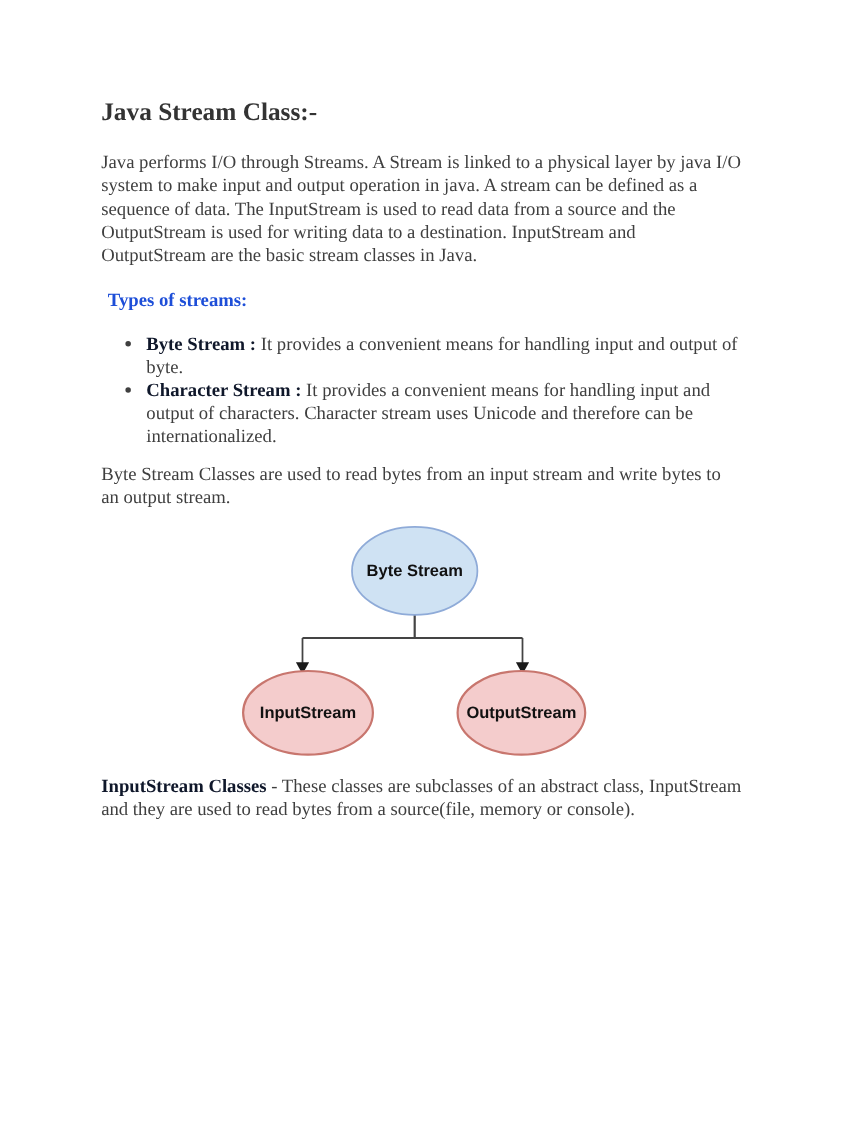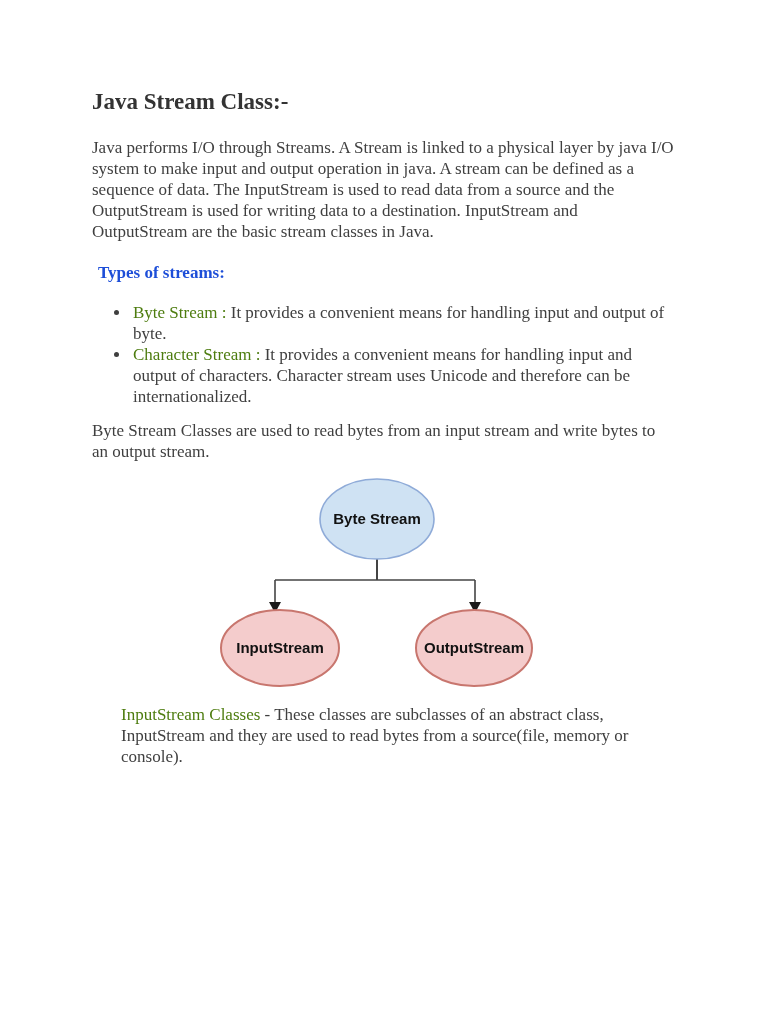--- a/index.html
+++ b/index.html
@@ -32,28 +32,28 @@
     margin: 0;
     font-size: 17px;
     line-height: 21px;
   }
   .intro-para       { margin-top: 22px; }
   .types-heading    { margin: 20px 0 0 6px; font-size: 17px; line-height: 21px; font-weight: bold; color: #1d4ed8; }
   .stream-list      { margin: 19px 0 0 0; padding-left: 39px; }
   .stream-list li   { font-size: 17px; line-height: 21px; list-style: disc outside; padding-left: 2px; }
   .section-heading  { margin: 21px 0 0 0; font-size: 17px; line-height: 21px; font-weight: bold; color: #333333; }
   .section-para     { margin-top: 13px; }
-  .lead-bold        { font-weight: normal; color: #4d7c0f; }
+  .lead-bold        { font-weight: bold; color: #0f172a; }
   .diagram-wrap {
     margin-top: 14px;
     width: 582px;
     display: flex;
     justify-content: center;
   }
-  .input-para  { margin-top: 8px; margin-left: 29px; }
+  .input-para  { margin-top: 8px; }
   .output-para { margin-top: 18px; }
   .node-label {
     font-family: "Liberation Sans", sans-serif;
     font-weight: bold;
     font-size: 15px;
   }
 </style>
 </head>
 <body>
 

